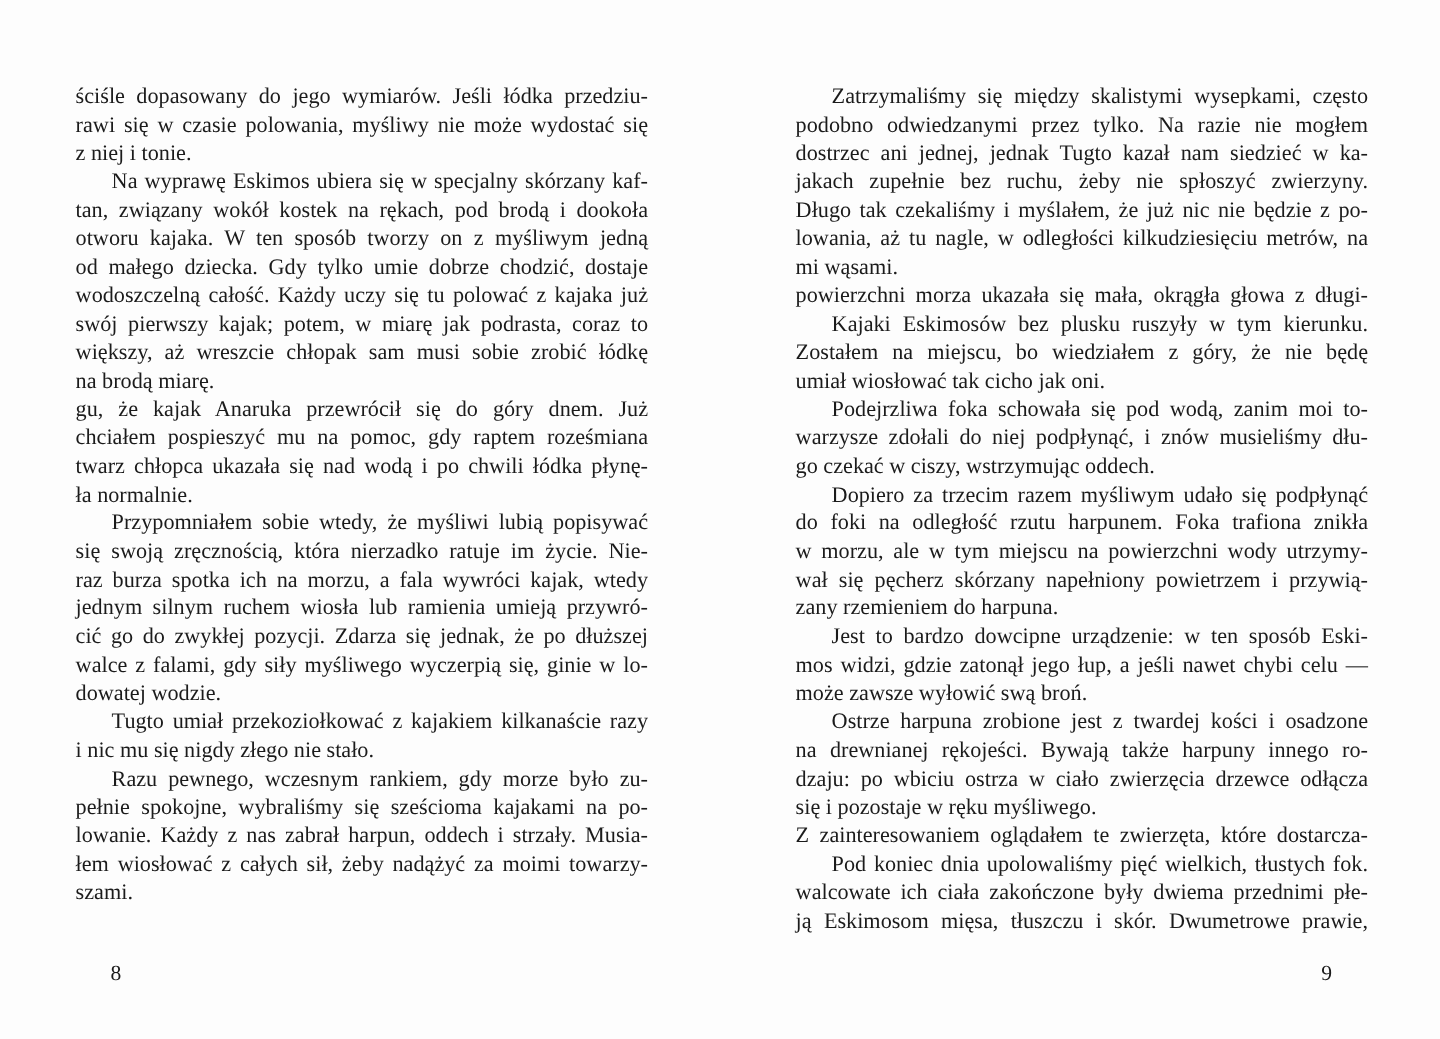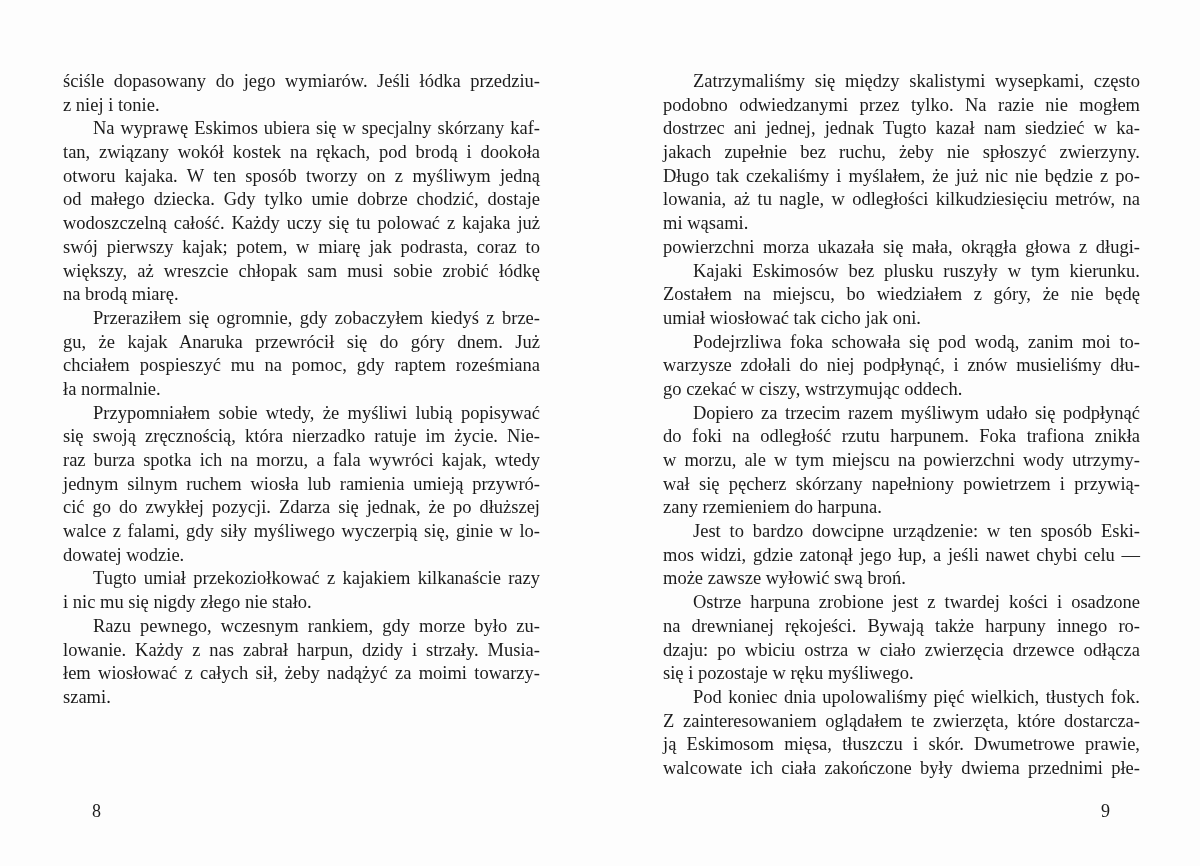--- a/index.html
+++ b/index.html
@@ -58,44 +58,46 @@
   }
 </style>
 </head>
 <body style="background: rgb(253, 253, 253); color: rgb(27, 27, 27);">
 
 <div class="spread">
 
   <section>
     <div class="text-column col-left">
         <div class="line">ściśle dopasowany do jego wymiarów. Jeśli łódka przedziu-</div>
+        <div class="line">rawi się w czasie polowania, myśliwy nie może wydostać się</div>
         <div class="line para-end">z niej i tonie.</div>
         <div class="line indent">Na wyprawę Eskimos ubiera się w specjalny skórzany kaf-</div>
         <div class="line">tan, związany wokół kostek na rękach, pod brodą i dookoła</div>
         <div class="line">otworu kajaka. W ten sposób tworzy on z myśliwym jedną</div>
         <div class="line">od małego dziecka. Gdy tylko umie dobrze chodzić, dostaje</div>
         <div class="line">wodoszczelną całość. Każdy uczy się tu polować z kajaka już</div>
         <div class="line">swój pierwszy kajak; potem, w miarę jak podrasta, coraz to</div>
         <div class="line">większy, aż wreszcie chłopak sam musi sobie zrobić łódkę</div>
         <div class="line para-end">na brodą miarę.</div>
-        <div class="line indent">Przeraziłem się ogromnie, gdy zobaczyłem kiedyś z brze-</div>
         <div class="line">gu, że kajak Anaruka przewrócił się do góry dnem. Już</div>
         <div class="line">chciałem pospieszyć mu na pomoc, gdy raptem roześmiana</div>
+        <div class="line">twarz chłopca ukazała się nad wodą i po chwili łódka płynę-</div>
         <div class="line para-end">ła normalnie.</div>
         <div class="line indent">Przypomniałem sobie wtedy, że myśliwi lubią popisywać</div>
         <div class="line">się swoją zręcznością, która nierzadko ratuje im życie. Nie-</div>
         <div class="line">raz burza spotka ich na morzu, a fala wywróci kajak, wtedy</div>
         <div class="line">jednym silnym ruchem wiosła lub ramienia umieją przywró-</div>
         <div class="line">cić go do zwykłej pozycji. Zdarza się jednak, że po dłuższej</div>
         <div class="line">walce z falami, gdy siły myśliwego wyczerpią się, ginie w lo-</div>
         <div class="line para-end">dowatej wodzie.</div>
         <div class="line indent">Tugto umiał przekoziołkować z kajakiem kilkanaście razy</div>
         <div class="line para-end">i nic mu się nigdy złego nie stało.</div>
         <div class="line indent">Razu pewnego, wczesnym rankiem, gdy morze było zu-</div>
-        <div class="line">lowanie. Każdy z nas zabrał harpun, dzidy i strzały. Musia-</div>
+        <div class="line">pełnie spokojne, wybraliśmy się sześcioma kajakami na po-</div>
+        <div class="line">lowanie. Każdy z nas zabrał harpun, oddech i strzały. Musia-</div>
         <div class="line">łem wiosłować z całych sił, żeby nadążyć za moimi towarzy-</div>
         <div class="line para-end">szami.</div>
       </div>
     <div class="page-number pn-left">8</div>
   </section>
 
   <section>
     <div class="text-column col-right">
         <div class="line indent">Zatrzymaliśmy się między skalistymi wysepkami, często</div>
         <div class="line">podobno odwiedzanymi przez tylko. Na razie nie mogłem</div>
@@ -116,21 +118,21 @@
         <div class="line">w morzu, ale w tym miejscu na powierzchni wody utrzymy-</div>
         <div class="line">wał się pęcherz skórzany napełniony powietrzem i przywią-</div>
         <div class="line para-end">zany rzemieniem do harpuna.</div>
         <div class="line indent">Jest to bardzo dowcipne urządzenie: w ten sposób Eski-</div>
         <div class="line">mos widzi, gdzie zatonął jego łup, a jeśli nawet chybi celu —</div>
         <div class="line para-end">może zawsze wyłowić swą broń.</div>
         <div class="line indent">Ostrze harpuna zrobione jest z twardej kości i osadzone</div>
         <div class="line">na drewnianej rękojeści. Bywają także harpuny innego ro-</div>
         <div class="line">dzaju: po wbiciu ostrza w ciało zwierzęcia drzewce odłącza</div>
         <div class="line para-end">się i pozostaje w ręku myśliwego.</div>
+        <div class="line">Z zainteresowaniem oglądałem te zwierzęta, które dostarcza-</div>
         <div class="line indent">Pod koniec dnia upolowaliśmy pięć wielkich, tłustych fok.</div>
-        <div class="line">Z zainteresowaniem oglądałem te zwierzęta, które dostarcza-</div>
+        <div class="line">walcowate ich ciała zakończone były dwiema przednimi płe-</div>
         <div class="line">ją Eskimosom mięsa, tłuszczu i skór. Dwumetrowe prawie,</div>
-        <div class="line">walcowate ich ciała zakończone były dwiema przednimi płe-</div>
       </div>
     <div class="page-number pn-right">9</div>
   </section>
 
 </div>
 
 </body></html>

